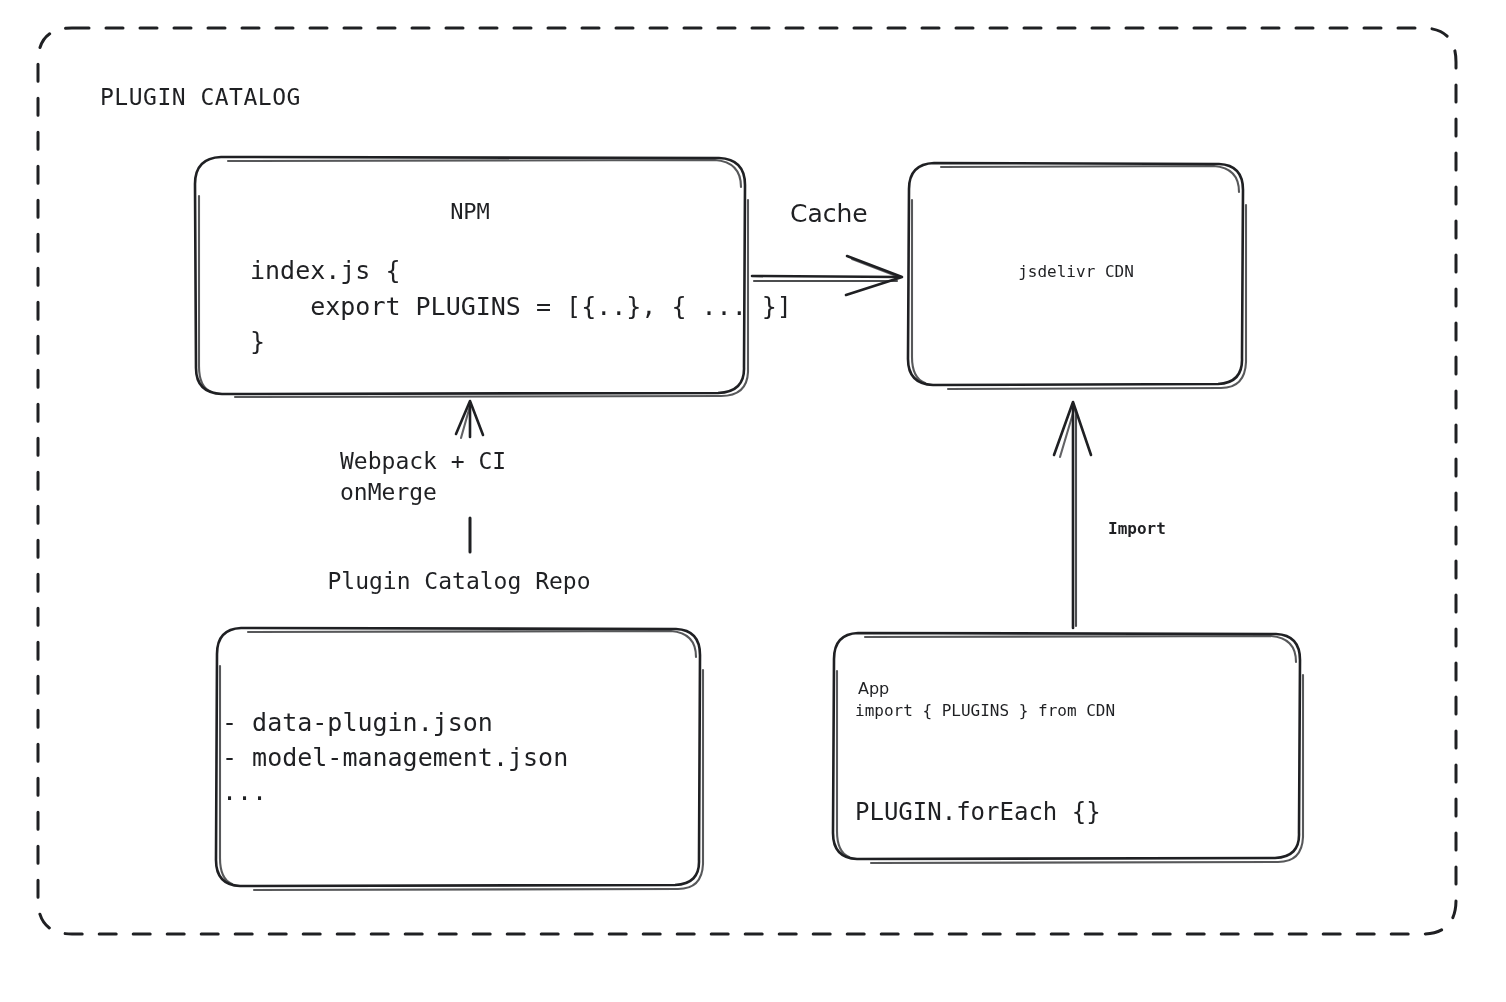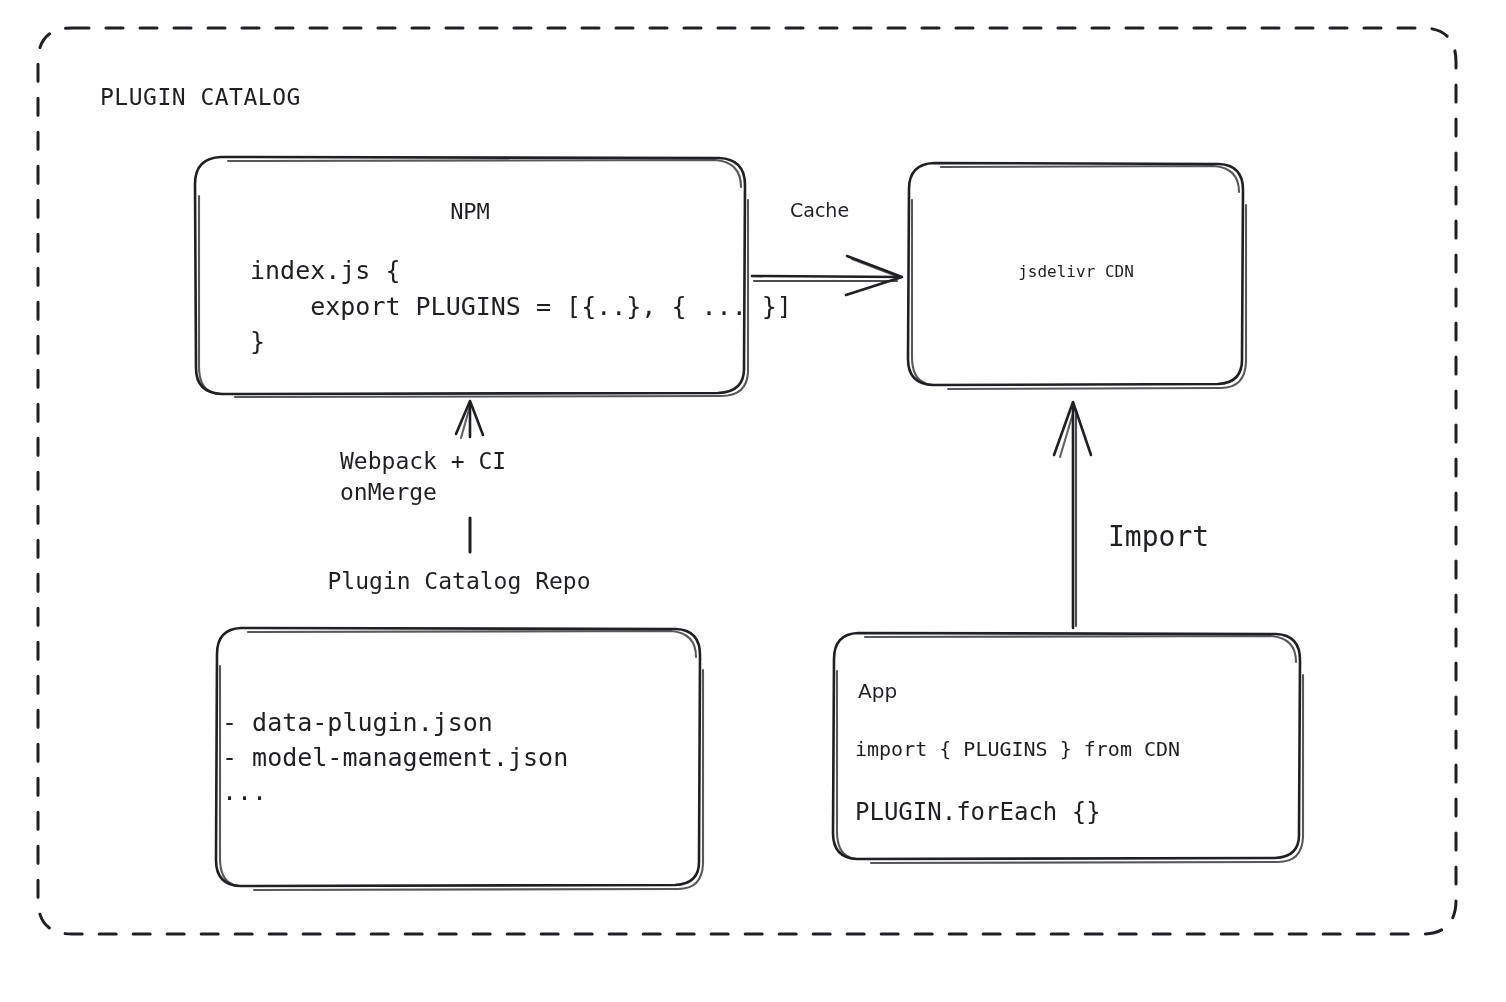--- a/index.html
+++ b/index.html
@@ -62,21 +62,21 @@
   #cdn-title {
     left: 908px;
     top: 261px;
     width: 336px;
     text-align: center;
     font-size: 16px;
   }
   #cache-label {
     left: 790px;
     top: 197px;
-    font-size: 19px;
+    font-size: 25px;
   }
   #webpack-label {
     left: 340px;
     top: 446px;
     width: 258px;
     text-align: left;
     font-size: 23px;
     line-height: 1.36;
   }
   #repo-title {
@@ -88,31 +88,32 @@
   }
   #repo-list {
     left: 222px;
     top: 706px;
     font-size: 25px;
     line-height: 1.38;
   }
   #import-label {
     left: 1108px;
     top: 518px;
-    font-size: 28px;
+    font-size: 16px;
+    font-weight: bold;
   }
   #app-title {
     left: 858px;
     top: 678px;
-    font-size: 20px;
+    font-size: 16px;
   }
   #app-code {
     left: 855px;
-    top: 736px;
-    font-size: 20px;
+    top: 700px;
+    font-size: 16px;
     text-align: center;
   }
   #app-code2 {
     left: 855px;
     top: 796px;
     font-size: 24px;
   }
 </style>
 </head>
 <body>

